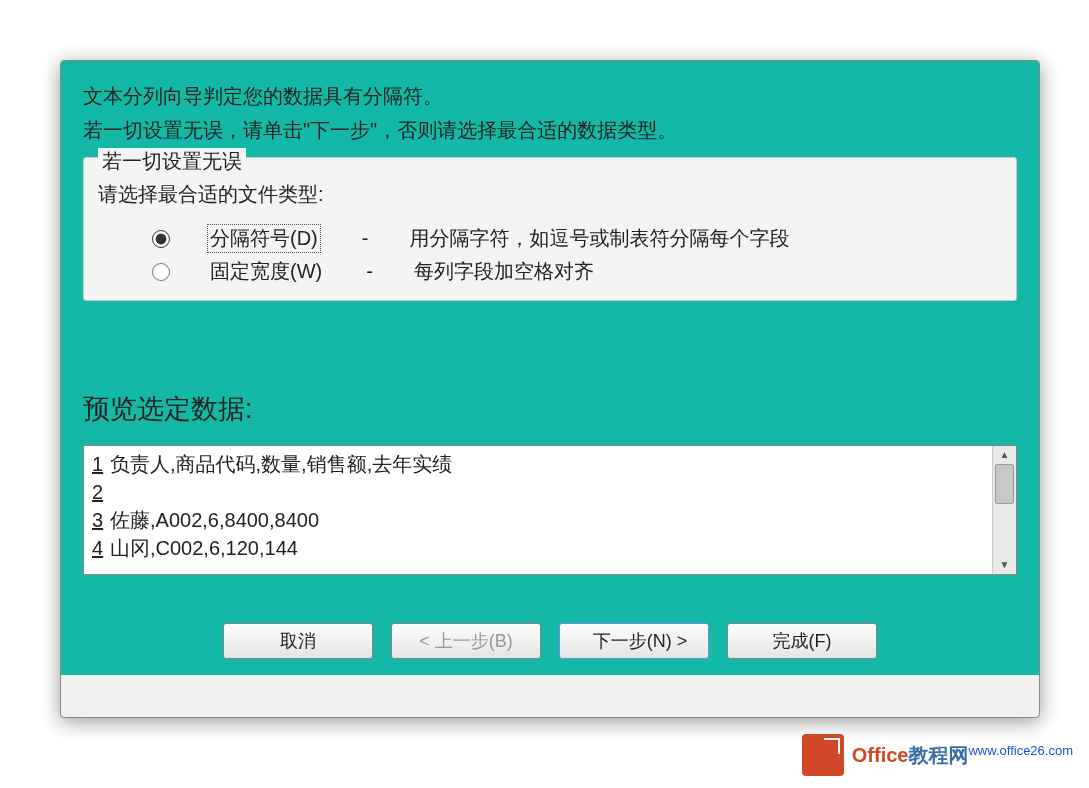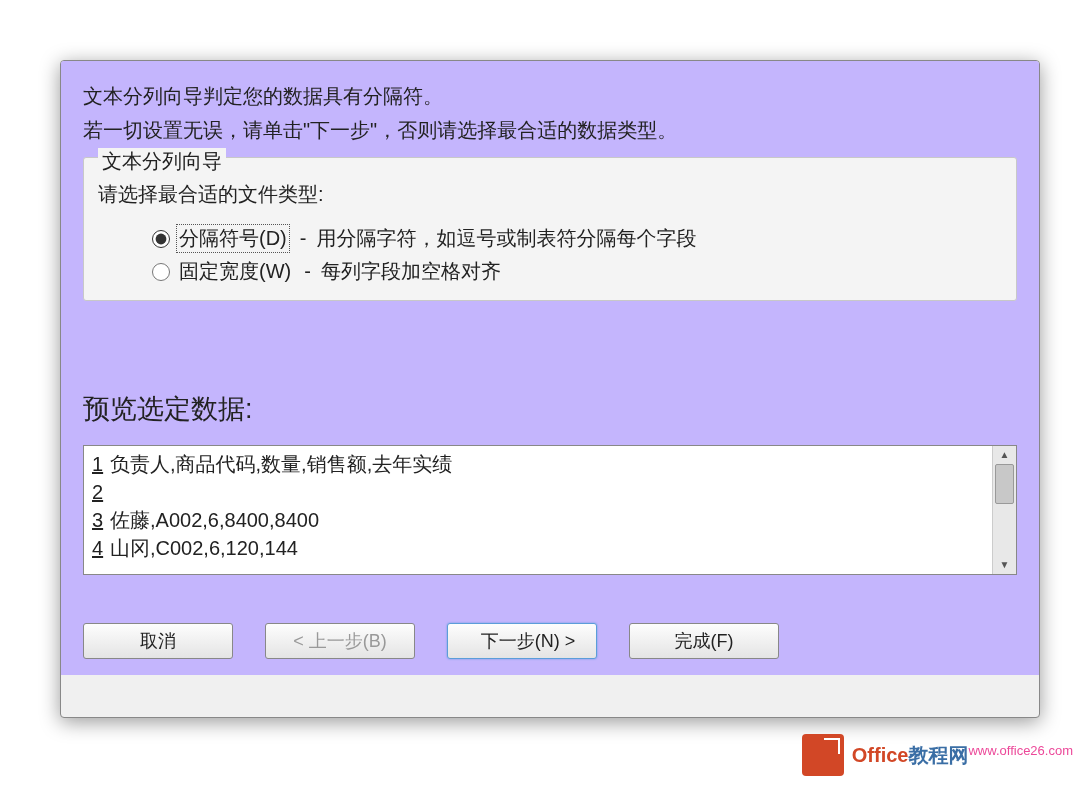--- a/index.html
+++ b/index.html
@@ -65,21 +65,21 @@
       margin-right: 6px;
     }
     .close-btn {
       background: linear-gradient(to bottom, #e49a96 0%, #cf6761 45%, #c1423a 50%, #ca5048 100%);
       color: #fff;
       width: 58px;
     }
     .content {
       padding: 18px 22px 16px 22px;
       height: calc(100% - 42px);
-      background: #c4b5fd;
+      background: #14b8a6;
       display: flex;
       flex-direction: column;
     }
     .intro-text {
       font-size: 20px;
       line-height: 34px;
       color: #222;
       margin-bottom: 10px;
     }
     .fieldset {
@@ -107,20 +107,21 @@
       color: #222;
       margin-bottom: 16px;
     }
     .radio-row {
       display: flex;
       align-items: center;
       margin-left: 54px;
       margin-top: 4px;
       font-size: 20px;
       color: #222;
+      gap: 31px;
     }
     .radio-row input[type="radio"] {
       width: 18px;
       height: 18px;
       margin-right: 6px;
       accent-color: #333;
     }
     .radio-label {
       border: 1px dotted transparent;
       padding: 0 2px;
@@ -184,22 +185,22 @@
       height: 16px;
       font-size: 10px;
       text-align: center;
       line-height: 16px;
       color: #555;
     }
     .scroll-up { top: 1px; }
     .scroll-down { bottom: 1px; }
     .button-row {
       display: flex;
-      justify-content: flex-start;
-      gap: 32px;
+      justify-content: center;
+      gap: 18px;
       margin-top: auto;
       padding-top: 20px;
     }
     .btn {
       min-width: 150px;
       height: 36px;
       border: 1px solid #888;
       border-radius: 3px;
       background: linear-gradient(to bottom, #fdfdfd, #e4e4e4);
       font-size: 18px;
@@ -258,37 +259,37 @@
     .wm-title {
       font-size: 20px;
       font-weight: bold;
       color: #d24726;
     }
     .wm-title .blue {
       color: #3a6ea5;
     }
     .wm-url {
       font-size: 13px;
-      color: #ec4899;
+      color: #1d4ed8;
       text-align: center;
     }
   </style>
 </head>
 <body>
 
 <div class="dialog">
 
   <div class="content">
     <div class="intro-text">
       <div>文本分列向导判定您的数据具有分隔符。</div>
       <div>若一切设置无误，请单击"下一步"，否则请选择最合适的数据类型。</div>
     </div>
 
     <div class="fieldset">
-      <span class="legend">文本分列向导</span>
+      <span class="legend">若一切设置无误</span>
       <div class="fieldset-inner">
         <div class="select-prompt">请选择最合适的文件类型:</div>
 
         <label class="radio-row">
           <input type="radio" name="dtype" checked="" style="">
           <span class="radio-label focused">分隔符号(D)</span>
           <span class="radio-dash">-</span>
           <span>用分隔字符，如逗号或制表符分隔每个字段</span>
         </label>
 

